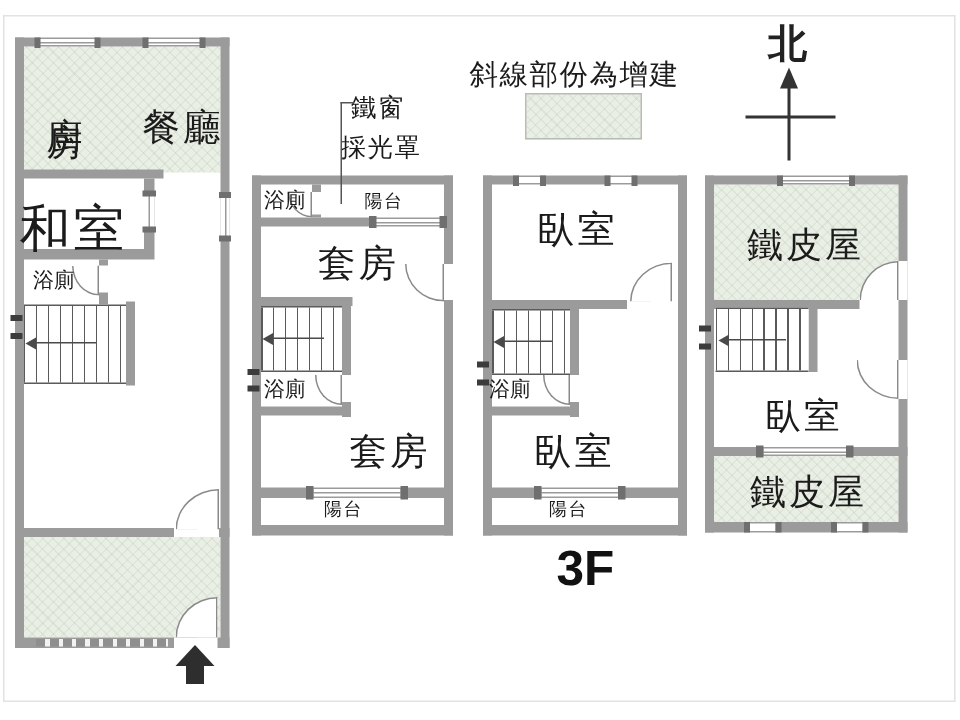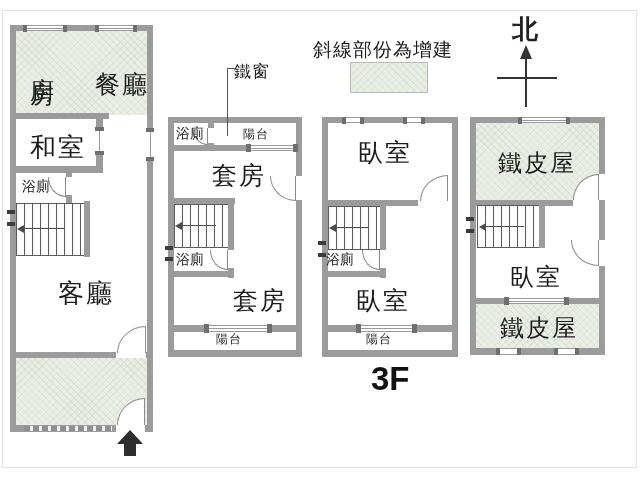--- a/index.html
+++ b/index.html
@@ -89,23 +89,22 @@
     <div class="w" style="left:10px;top:352px;width:143px;height:6px;"></div>
     <div class="win" style="left:116px;top:352px;width:30px;height:6px;"></div>
     <div class="door door-br" style="left:117px;top:326px;width:29px;height:27px;"></div>
 
     <div style="left:24px;top:426px;width:88px;height:5px;background:repeating-linear-gradient(90deg,#8f8f8f 0 6px,#f2f2f2 6px 9px);"></div>
     <div class="win" style="left:116px;top:425px;width:29px;height:7px;"></div>
     <div class="door door-br" style="left:117px;top:398px;width:28px;height:27px;"></div>
 
     <div class="lbl vert" style="left:26px;top:58px;font-size:24px;">廚房</div>
     <div class="lbl" style="left:95px;top:68px;font-size:25px;">餐廳</div>
-    <div class="lbl" style="left:30px;top:130px;font-size:26px;">和室</div>
+    <div class="lbl" style="left:13px;top:130px;font-size:34px;">和室</div>
     <div class="sm" style="left:22px;top:178px;">浴廁</div>
-    <div class="lbl" style="left:58px;top:276px;font-size:26px;">客廳</div>
   </div>
 
   <div class="tri-up" style="left:117px;top:430px;border-left-width:13px;border-right-width:13px;border-bottom-width:14px;"></div>
   <div style="left:124px;top:444px;width:12px;height:12px;background:#2e2e2e;"></div>
 
   <div style="left:0;top:0;width:320px;height:480px;">
     <div class="w" style="left:168px;top:117px;width:134px;height:6px;"></div>
     <div class="w" style="left:168px;top:117px;width:6px;height:240px;"></div>
     <div class="w" style="left:296px;top:117px;width:6px;height:240px;"></div>
     <div class="w" style="left:168px;top:350px;width:134px;height:7px;"></div>
@@ -142,20 +141,21 @@
 
     <div class="sm" style="left:176px;top:125px;">浴廁</div>
     <div class="md" style="left:243px;top:126px;">陽台</div>
     <div class="lbl" style="left:212px;top:159px;">套房</div>
     <div class="sm" style="left:176px;top:251px;">浴廁</div>
     <div class="lbl" style="left:233px;top:284px;">套房</div>
     <div class="md" style="left:216px;top:331px;">陽台</div>
   </div>
 
   <div class="callout" style="left:234px;top:60px;">鐵窗</div>
+  <div class="callout" style="left:227px;top:87px;">採光罩</div>
   <div style="left:227px;top:68px;width:1px;height:68px;background:#555;"></div>
   <div style="left:227px;top:68px;width:9px;height:1px;background:#555;"></div>
 
   <div style="left:0;top:0;width:480px;height:480px;">
     <div class="w" style="left:322px;top:117px;width:136px;height:6px;"></div>
     <div class="w" style="left:322px;top:117px;width:6px;height:240px;"></div>
     <div class="w" style="left:452px;top:117px;width:6px;height:240px;"></div>
     <div class="w" style="left:322px;top:350px;width:136px;height:7px;"></div>
 
     <div class="win" style="left:345px;top:118px;width:16px;height:4px;"></div>

